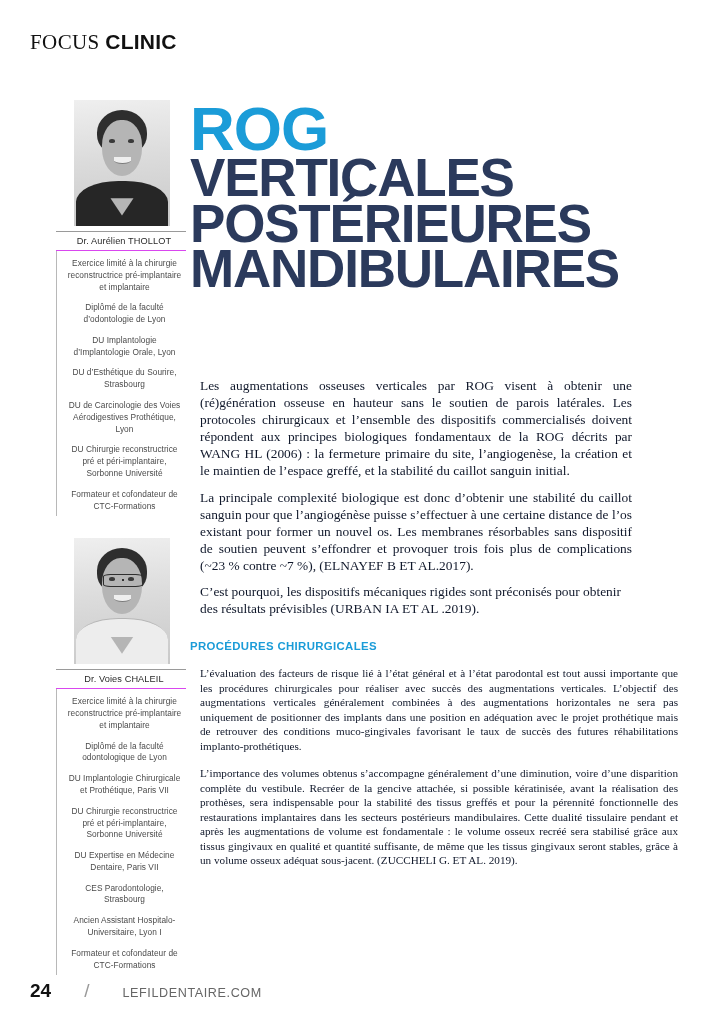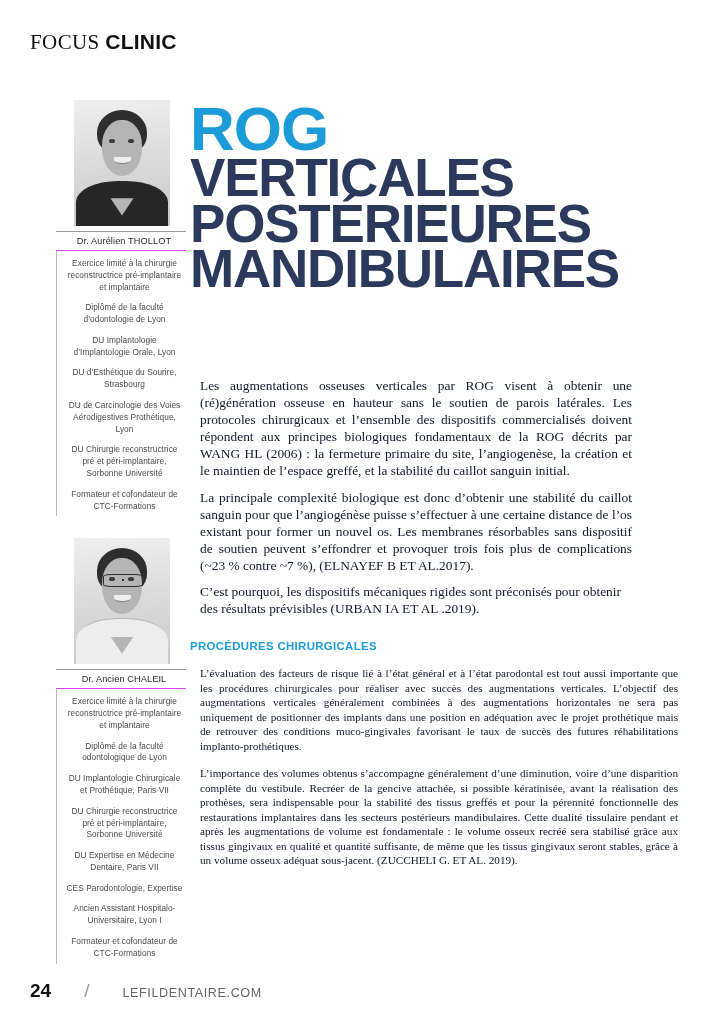--- a/index.html
+++ b/index.html
@@ -306,28 +306,28 @@
         <div class="shoulders"></div>
         <div class="hair"></div>
         <div class="face"></div>
         <div class="eye l"></div>
         <div class="eye r"></div>
         <div class="glasses"></div>
         <div class="smile"></div>
         <div class="collar"></div>
       </div>
       <div class="author-name-rule"></div>
-      <div class="author-name">Dr. Ancien CHALEIL</div>
+      <div class="author-name">Dr. Voies CHALEIL</div>
       <div class="credentials">
         <p>Exercice limité à la chirurgie reconstructrice pré-implantaire et implantaire</p>
         <p>Diplômé de la faculté odontologique de Lyon</p>
         <p>DU Implantologie Chirurgicale et Prothétique, Paris VII</p>
         <p>DU Chirurgie reconstructrice pré et péri-implantaire, Sorbonne Université</p>
         <p>DU Expertise en Médecine Dentaire, Paris VII</p>
-        <p>CES Parodontologie, Expertise</p>
+        <p>CES Parodontologie, Strasbourg</p>
         <p>Ancien Assistant Hospitalo-Universitaire, Lyon I</p>
         <p>Formateur et cofondateur de CTC-Formations</p>
       </div>
     </div>
 
   </div>
 
   <div class="title-wrap">
     <div class="title-line title-rog">ROG</div>
     <div class="title-line title-sub">VERTICALES</div>

